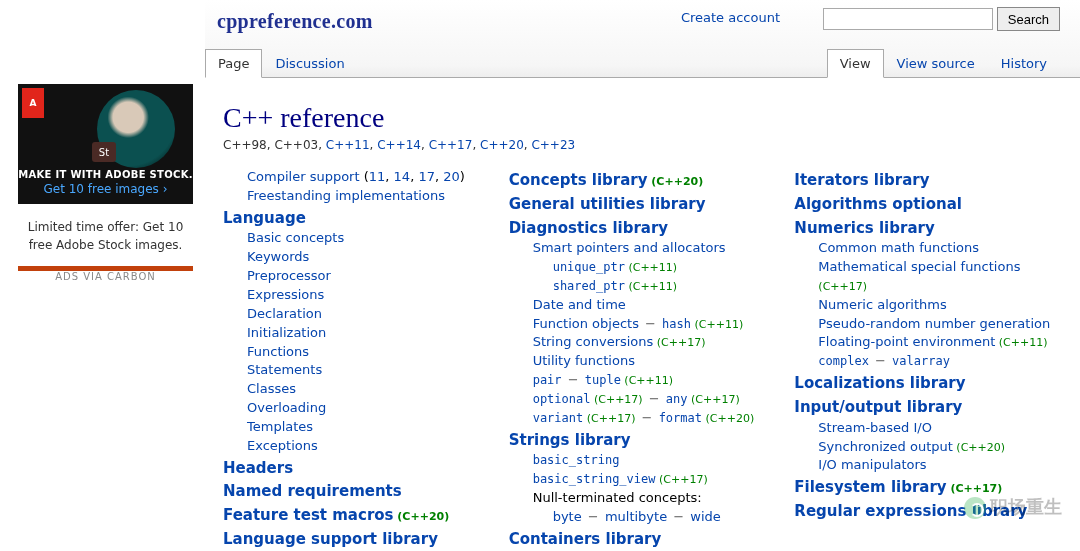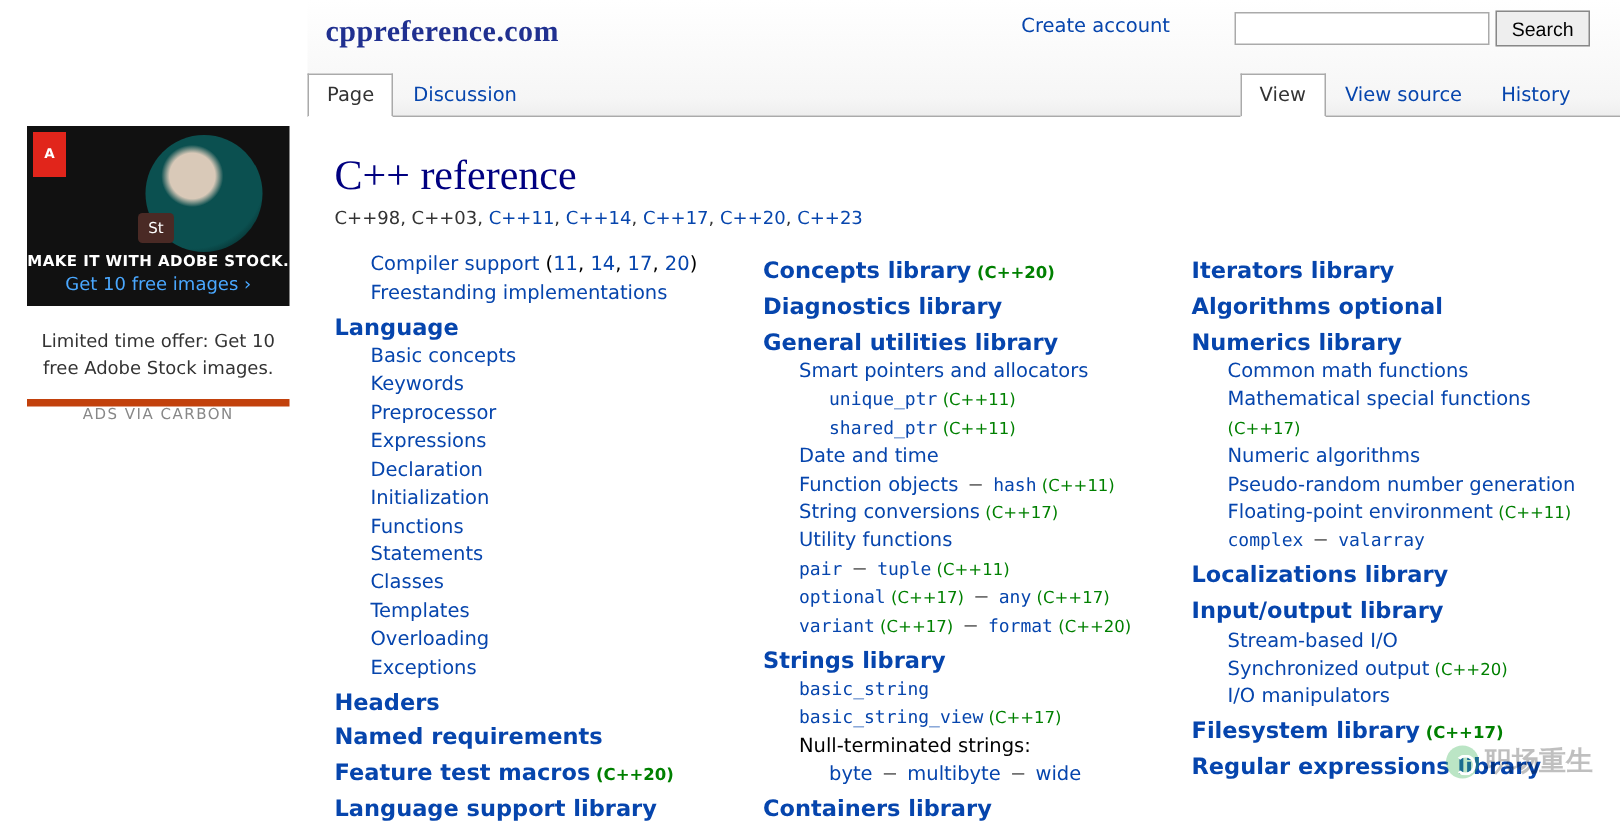--- a/index.html
+++ b/index.html
@@ -83,47 +83,47 @@
         <span class="lvl0"><a>Language</a></span>
         <span class="lvl1"><a>Basic concepts</a></span>
         <span class="lvl1"><a>Keywords</a></span>
         <span class="lvl1"><a>Preprocessor</a></span>
         <span class="lvl1"><a>Expressions</a></span>
         <span class="lvl1"><a>Declaration</a></span>
         <span class="lvl1"><a>Initialization</a></span>
         <span class="lvl1"><a>Functions</a></span>
         <span class="lvl1"><a>Statements</a></span>
         <span class="lvl1"><a>Classes</a></span>
+        <span class="lvl1"><a>Overloading</a></span>
         <span class="lvl1"><a>Templates</a></span>
-        <span class="lvl1"><a>Overloading</a></span>
         <span class="lvl1"><a>Exceptions</a></span>
         <span class="lvl0"><a>Headers</a></span>
         <span class="lvl0"><a>Named requirements</a></span>
         <span class="lvl0"><a>Feature test macros</a><span class="tag"> (C++20)</span></span>
         <span class="lvl0"><a>Language support library</a></span>
         <span class="lvl1"></span>
       </div>
     <div class="col" id="col2">
         <span class="lvl0"><a>Concepts library</a><span class="tag"> (C++20)</span></span>
+        <span class="lvl0"><a>General utilities library</a></span>
         <span class="lvl0"><a>Diagnostics library</a></span>
-        <span class="lvl0"><a>General utilities library</a></span>
         <span class="lvl1"><a>Smart pointers and allocators</a></span>
         <span class="lvl2"><a class="code-link">unique_ptr</a><span class="tag"> (C++11)</span></span>
         <span class="lvl2"><a class="code-link">shared_ptr</a><span class="tag"> (C++11)</span></span>
         <span class="lvl1"><a>Date and time</a></span>
         <span class="lvl1"><a>Function objects</a><span class="dash">  −  </span><a class="code-link">hash</a><span class="tag"> (C++11)</span></span>
         <span class="lvl1"><a>String conversions</a><span class="tag"> (C++17)</span></span>
         <span class="lvl1"><a>Utility functions</a></span>
         <span class="lvl1"><a class="code-link">pair</a><span class="dash">  −  </span><a class="code-link">tuple</a><span class="tag"> (C++11)</span></span>
         <span class="lvl1"><a class="code-link">optional</a><span class="tag"> (C++17)</span><span class="dash">  −  </span><a class="code-link">any</a><span class="tag"> (C++17)</span></span>
         <span class="lvl1"><a class="code-link">variant</a><span class="tag"> (C++17)</span><span class="dash">  −  </span><a class="code-link">format</a><span class="tag"> (C++20)</span></span>
         <span class="lvl0"><a>Strings library</a></span>
         <span class="lvl1"><a class="code-link">basic_string</a></span>
         <span class="lvl1"><a class="code-link">basic_string_view</a><span class="tag"> (C++17)</span></span>
-        <span class="lvl1"><span class="plain">Null-terminated strings:</span></span>
+        <span class="lvl1"><span class="plain">Null-terminated concepts:</span></span>
         <span class="lvl2"><a>byte</a><span class="dash">  −  </span><a>multibyte</a><span class="dash">  −  </span><a>wide</a></span>
         <span class="lvl0"><a>Containers library</a></span>
         <span class="lvl1"></span>
       </div>
     <div class="col" id="col3">
         <span class="lvl0"><a>Iterators library</a></span>
         <span class="lvl0"><a>Algorithms optional</a></span>
         <span class="lvl0"><a>Numerics library</a></span>
         <span class="lvl1"><a>Common math functions</a></span>
         <span class="lvl1"><a>Mathematical special functions</a><span class="tag"> (C++17)</span></span>

